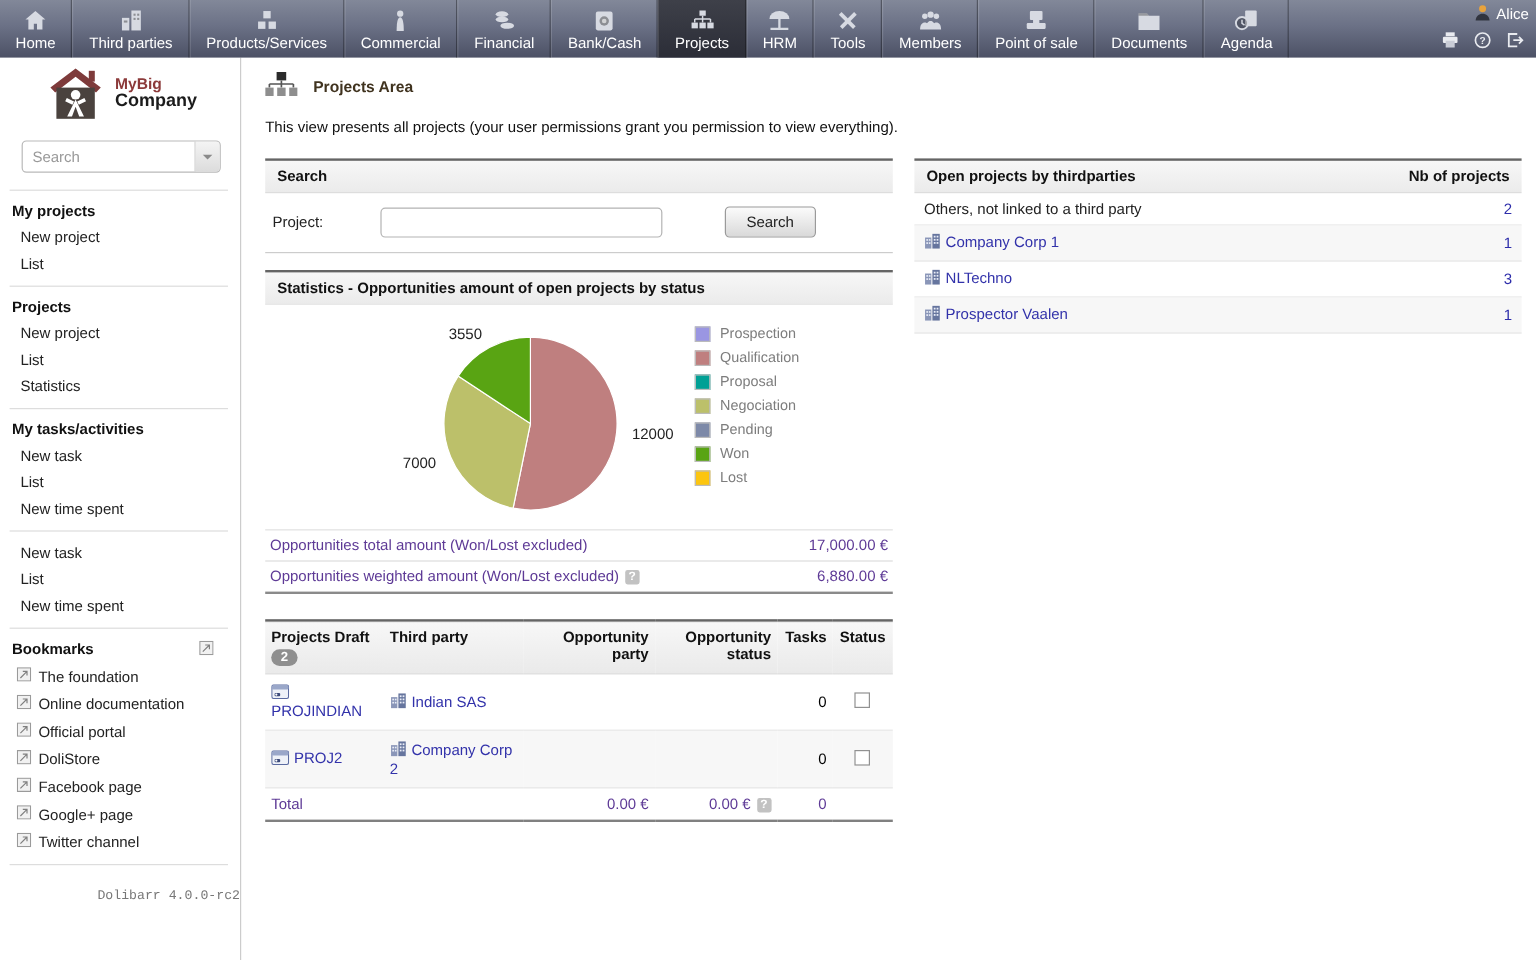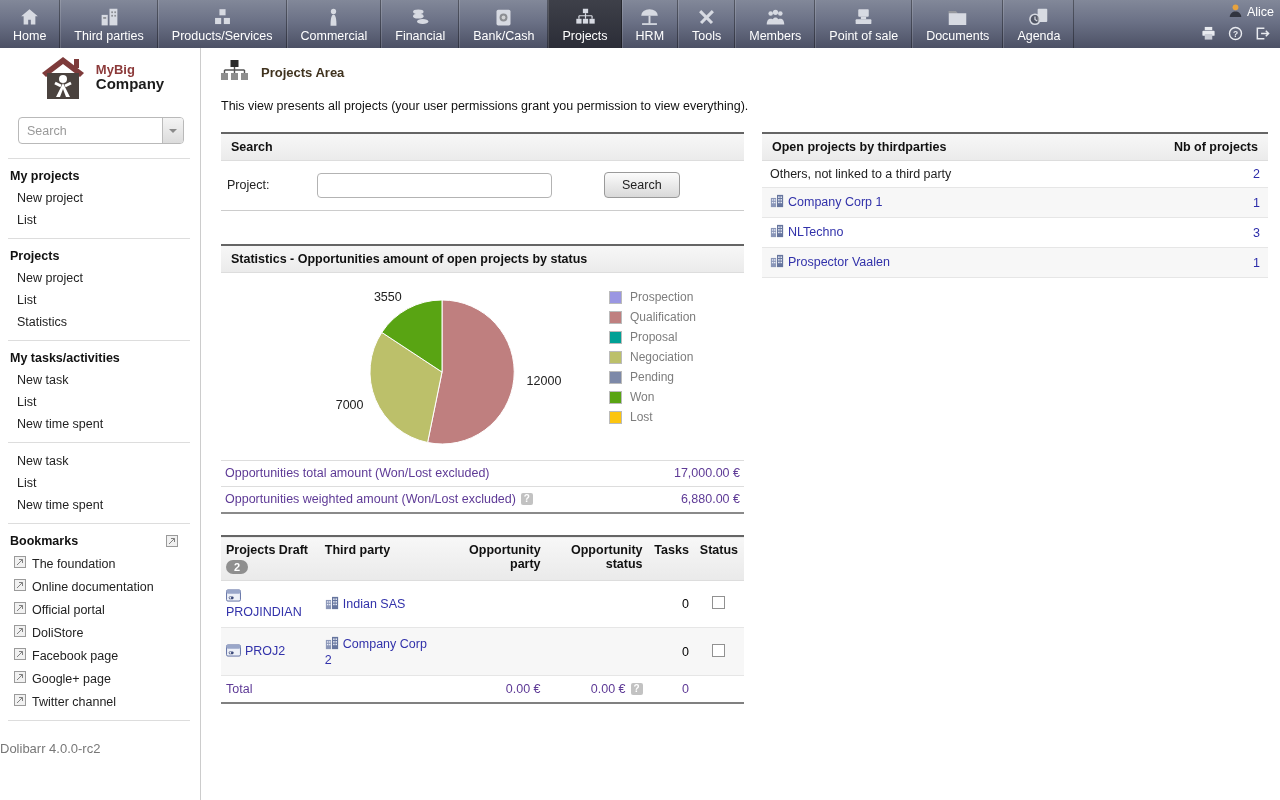--- a/index.html
+++ b/index.html
@@ -38,42 +38,42 @@
   .side-search .dd { position:absolute; right:1px; top:1px; width:21px; height:25px;
     background:linear-gradient(#f4f4f4,#dcdcdc); border-left:1px solid #bbb;
     border-radius:0 3px 3px 0; display:flex; align-items:center; justify-content:center; cursor:pointer; }
   .side-search .dd::after { content:""; border:4px solid transparent; border-top-color:#8a8a8a; margin-top:4px; }
   .side-divider { border-top:1px solid #ddd; margin:7px 10px 7px 8px; }
   .menu-title { font-weight:bold; font-size:12.5px; color:#111; padding:3px 10px 4px; }
   .menu-title-row { display:flex; justify-content:space-between; align-items:center; padding-right:22px; }
   .menu-item { font-size:12.5px; color:#222; padding:4px 10px 4px 17px; cursor:pointer; }
   .bm-item { display:flex; align-items:center; gap:6px; font-size:12.5px; color:#222;
     padding:4px 10px 4px 14px; cursor:pointer; }
-  .version { text-align:left; color:#777; font-size:13px; margin-top:20px; }
+  .version { text-align:right; color:#777; font-size:11px; margin-top:20px;font-family:Liberation Mono, monospace; }
 
   
   .page-head { display:flex; align-items:center; gap:13px; }
   .page-title { font-weight:bold; font-size:13px; color:#40331f; }
   .desc { font-size:12.5px; color:#111; margin:15px 0 19px; }
   .columns { display:flex; gap:18px; align-items:flex-start; }
   .main-col { width:523px; }
   .right-col { width:506px; }
 
   .box-header { border-top:2px solid #656565; background:linear-gradient(#f7f7f7,#ebebeb);
     border-bottom:1px solid #ddd; padding:6px 10px; font-weight:bold; font-size:12.5px; color:#111; }
   .search-body { display:flex; align-items:center; padding:11px 6px 12px; border-bottom:1px solid #ccc; }
   .search-body label { font-size:12.5px; color:#222; width:90px; }
   .search-body input { width:235px; height:25px; border:1px solid #b3b3b3; border-radius:4px;
     padding:3px 7px; font-size:12.5px; outline:none; }
   .btn { margin-left:52px; background:linear-gradient(#fbfbfb,#d9d9d9); border:1px solid #9a9a9a;
     border-radius:4px; padding:5px 17px; font-size:12.5px; color:#222; cursor:pointer; }
 
-  .stats-box { margin-top:33px; }
+  .stats-box { margin-top:14px; }
   .chart-area { position:relative; height:187px; background:#fff; }
-  .legend { position:absolute; left:388px; top:14px; }
+  .legend { position:absolute; left:358px; top:14px; }
   .legend-row { display:flex; align-items:center; gap:8px; height:20px; }
   .legend-swatch { width:13px; height:13px; border:1px solid #bbb; }
   .legend-label { font-size:12px; color:#7d7d7d; }
 
   .totals { border-bottom:2px solid #8a8a8a; }
   .total-row { display:flex; justify-content:space-between; align-items:center;
     border-top:1px solid #ddd; padding:5px 4px 6px 4px; font-size:12.5px; color:#5e3a96; }
   .helpq { display:inline-block; width:12px; height:12px; background:#c2c2c2; color:#fff;
     font-size:10px; font-weight:bold; text-align:center; line-height:12px; border-radius:2px;
     margin-left:5px; vertical-align:1px; cursor:pointer; }

